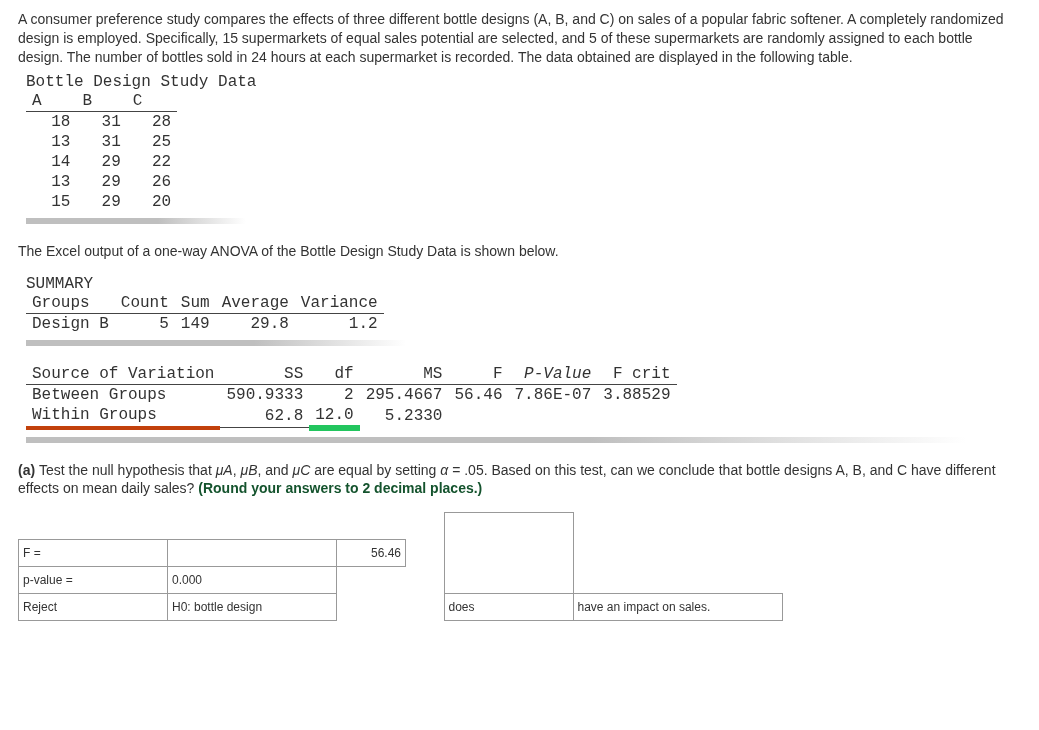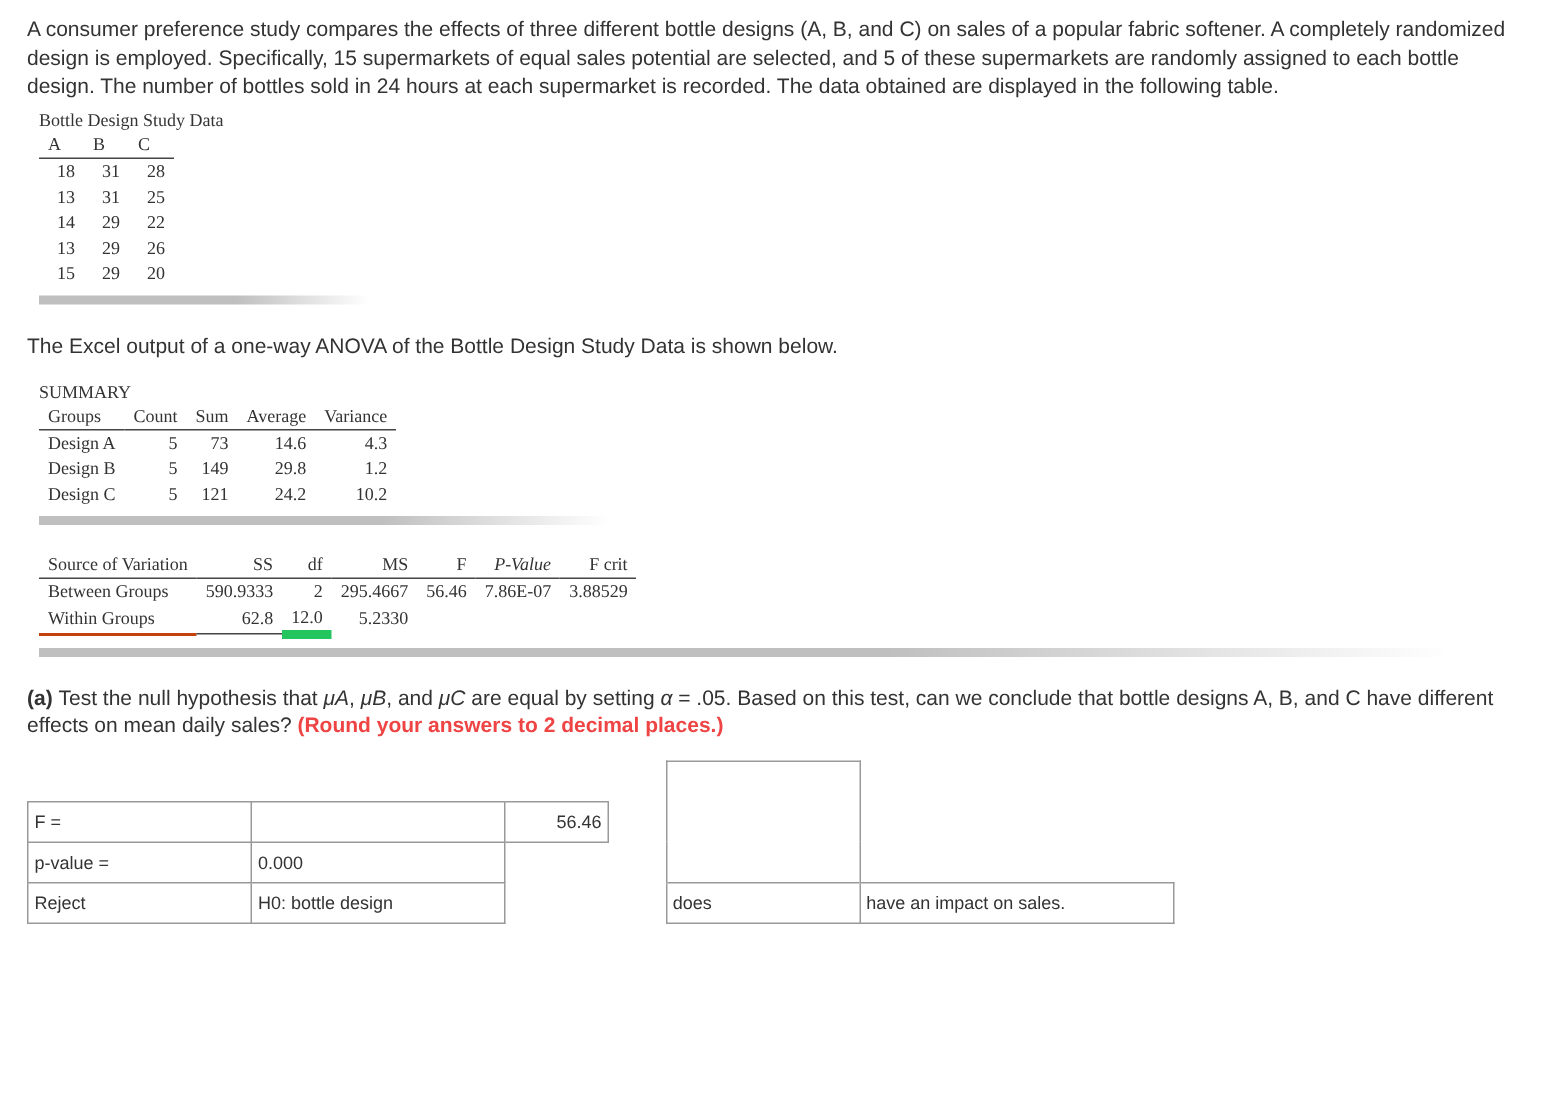--- a/index.html
+++ b/index.html
@@ -5,42 +5,42 @@
   body {
     font-family: Arial, Helvetica, sans-serif;
     font-size: 14px;
     color: #333;
     margin: 10px 18px;
     width: 1000px;
   }
   .intro { line-height: 1.35; }
   .ital { font-style: italic; }
   .mono-block {
-    font-family: Liberation Serif, serif;
-    font-size: 12px;
+    font-family: Liberation Mono, monospace;
+    font-size: 16px;
     margin: 6px 0 18px 8px;
   }
   table.mono { border-collapse: collapse; }
   table.mono td, table.mono th {
     padding: 1px 6px;
     text-align: right;
     font-weight: normal;
     white-space: pre;
   }
   table.mono .hdr td { border-bottom: 1px solid #444; }
   table.mono .left { text-align: left; }
   .gray-bar {
     height: 6px;
     background: linear-gradient(to right, #bfbfbf 0%, #bfbfbf 60%, #ffffff 100%);
     margin: 6px 0;
     width: 680px;
   }
   .gray-bar.wide { width: 940px; }
   .section-text { margin: 10px 0 14px 0; line-height: 1.35; }
-  .red { color: #ef4444; font-weight: bold; }
+  .red { color: #14532d; font-weight: bold; }
   .anova-tbl td { padding: 1px 10px; margin-top: 15px; }
   
   .ans-wrap { margin-top: 14px; }
   table.ans { border-collapse: collapse; }
   table.ans td {
     border: 1px solid #999;
     height: 22px;
     font-size: 12px;
     padding: 2px 4px;
     vertical-align: middle;
@@ -103,39 +103,25 @@
   <table class="mono">
     <tbody>
         <tr class="hdr">
       <td class="left">Groups</td>
       <td>Count</td>
       <td>Sum</td>
       <td>Average</td>
       <td>Variance</td>
     </tr>
     <tr>
-          <td class="left">Design A</td>
-          <td>5</td>
-          <td> 73</td>
-          <td>14.6</td>
-          <td> 4.3</td>
-        </tr>
-    <tr>
           <td class="left">Design B</td>
           <td>5</td>
           <td>149</td>
           <td>29.8</td>
           <td> 1.2</td>
-        </tr>
-    <tr>
-          <td class="left">Design C</td>
-          <td>5</td>
-          <td>121</td>
-          <td>24.2</td>
-          <td>10.2</td>
         </tr>
   </tbody>
     </table>
   <div class="gray-bar" style="width:380px"></div>
 </div>
 
 <div class="mono-block">
   <table class="mono anova-tbl">
     <tbody>
         <tr class="hdr">
@@ -150,21 +136,21 @@
     <tr>
           <td class="left">Between Groups</td>
           <td>590.9333</td>
           <td>  2</td>
           <td>295.4667</td>
           <td>56.46</td>
           <td>7.86E-07</td>
           <td>3.88529</td>
         </tr>
     <tr>
-          <td class="left" style="border-bottom:2px solid #c2410c">Within Groups</td>
+          <td class="left" style="border-bottom:4px solid #c2410c">Within Groups</td>
           <td style="border-bottom:1px solid #444">62.8</td>
           <td style="border-bottom:6px solid #22c55e">12.0</td>
           <td>5.2330</td>
           <td></td>
           <td></td>
           <td></td>
         </tr>
   </tbody>
     </table>
   <div class="gray-bar wide"></div>

